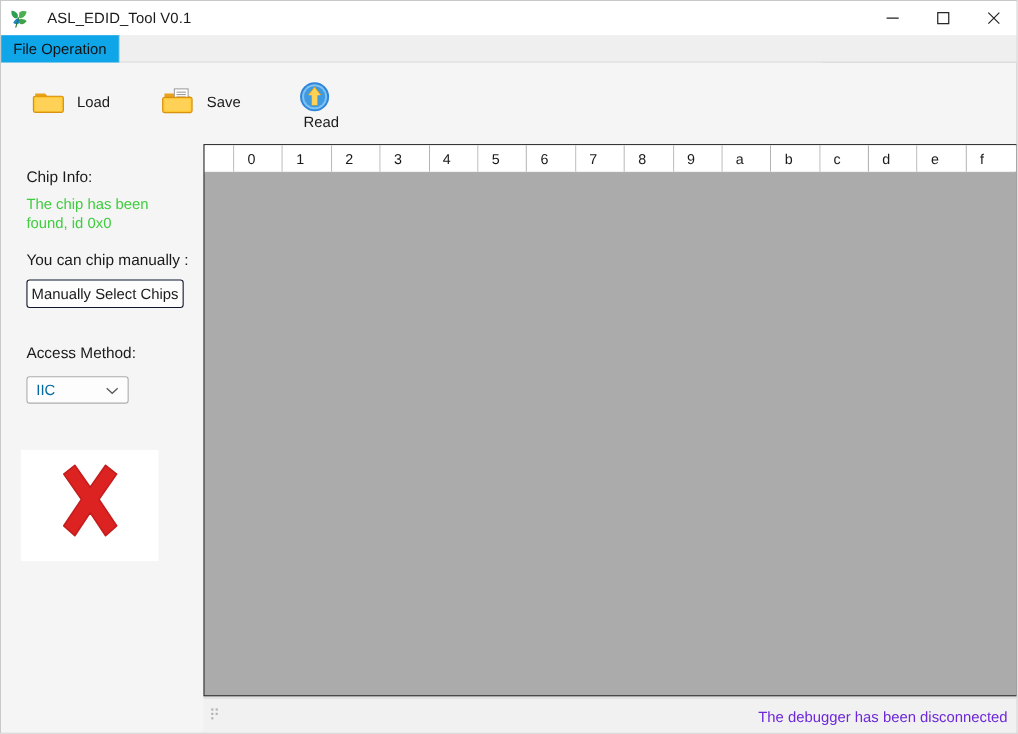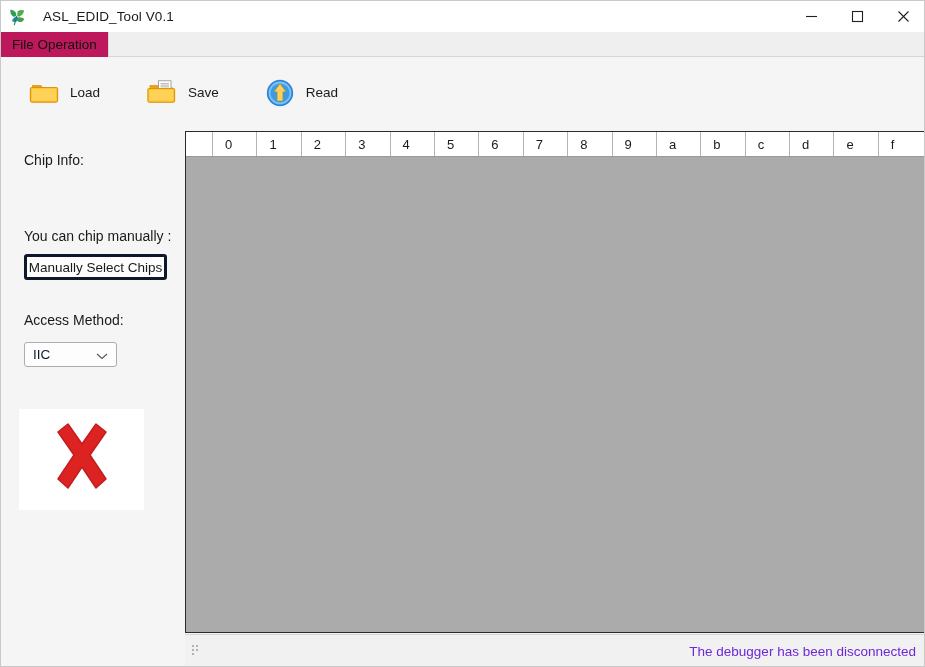--- a/index.html
+++ b/index.html
@@ -52,21 +52,21 @@
     position: absolute; left: 0; top: 31px;
     width: 925px; height: 25px;
     background: #efefef;
     border-bottom: 1px solid #d6d6d6;
   }
   #tab-file-operation {
     position: absolute; left: 0; top: 0;
     height: 25px;
     padding: 0 11px;
     display: flex; align-items: center;
-    background: #be185d;
+    background: #0ea5e9;
     border-right: 1px solid #d6d6d6;
     font-size: 13.5px;
     color: #111;
     white-space: nowrap;
   }
 
   
   #toolbar {
     position: absolute; left: 0; top: 56px;
     width: 746px; height: 71px;
@@ -83,21 +83,21 @@
     flex: 0 0 auto;
     display: block;
   }
   .tb-label {
     font-size: 13.5px;
     color: #1a1a1a;
     margin-left: 11px;
   }
   #tb-load     { margin-left: 28px; }
   #tb-save     { margin-left: 47px; }
-  #tb-read     { margin-left: 46px; }
+  #tb-read     { margin-left: 46px; flex-direction: column; }
   #tb-download { margin-left: 46px; }
   #tb-decode   { margin-left: 45px; }
 
   
   #left-panel {
     position: absolute; left: 0; top: 127px;
     width: 183px; height: 540px;
     background: #f5f5f5;
   }
   .lp-label {
@@ -112,40 +112,40 @@
     width: 130px;
     font-size: 13.5px;
     line-height: 17px;
     color: #3fcc3f;
   }
   #chip-manual-label { left: 23px; top: 100px; }
   #btn-manual-chips {
     position: absolute; left: 23px; top: 126px;
     width: 143px; height: 26px;
     background: #fdfdfd;
-    border: 3px solid #0f172a;
+    border: 1px solid #0f172a;
     border-radius: 3px;
     font-size: 13.5px;
     color: #1a1a1a;
     display: flex; align-items: center; justify-content: center;
     white-space: nowrap;
     font-family: "Liberation Sans", sans-serif;
   }
   #access-method-label { left: 23px; top: 184px; }
   #select-access-method {
     position: absolute; left: 23px; top: 214px;
     width: 93px; height: 25px;
     background: #fdfdfd;
     border: 1px solid #adadad;
     border-radius: 3px;
     display: flex; align-items: center;
   }
   #select-access-value {
     font-size: 13.5px;
-    color: #0f172a;
+    color: #0369a1;
     margin-left: 8px;
     flex: 1 1 auto;
   }
   #select-chevron {
     margin-right: 8px;
     flex: 0 0 auto;
     display: block;
   }
   #status-image-box {
     position: absolute; left: 18px; top: 281px;
@@ -305,20 +305,21 @@
     </div>
 
 
 
   </div>
 
   <div id="left-panel">
 
     <div class="lp-label" id="chip-info-label">Chip Info:</div>
 
+    <div id="chip-info-status">The chip has been found, id 0x0</div>
 
     <div class="lp-label" id="chip-manual-label">You can chip manually :</div>
 
     <div id="btn-manual-chips">
       <span>Manually Select Chips</span>
     </div>
 
     <div class="lp-label" id="access-method-label">Access Method:</div>
 
     <div id="select-access-method">

